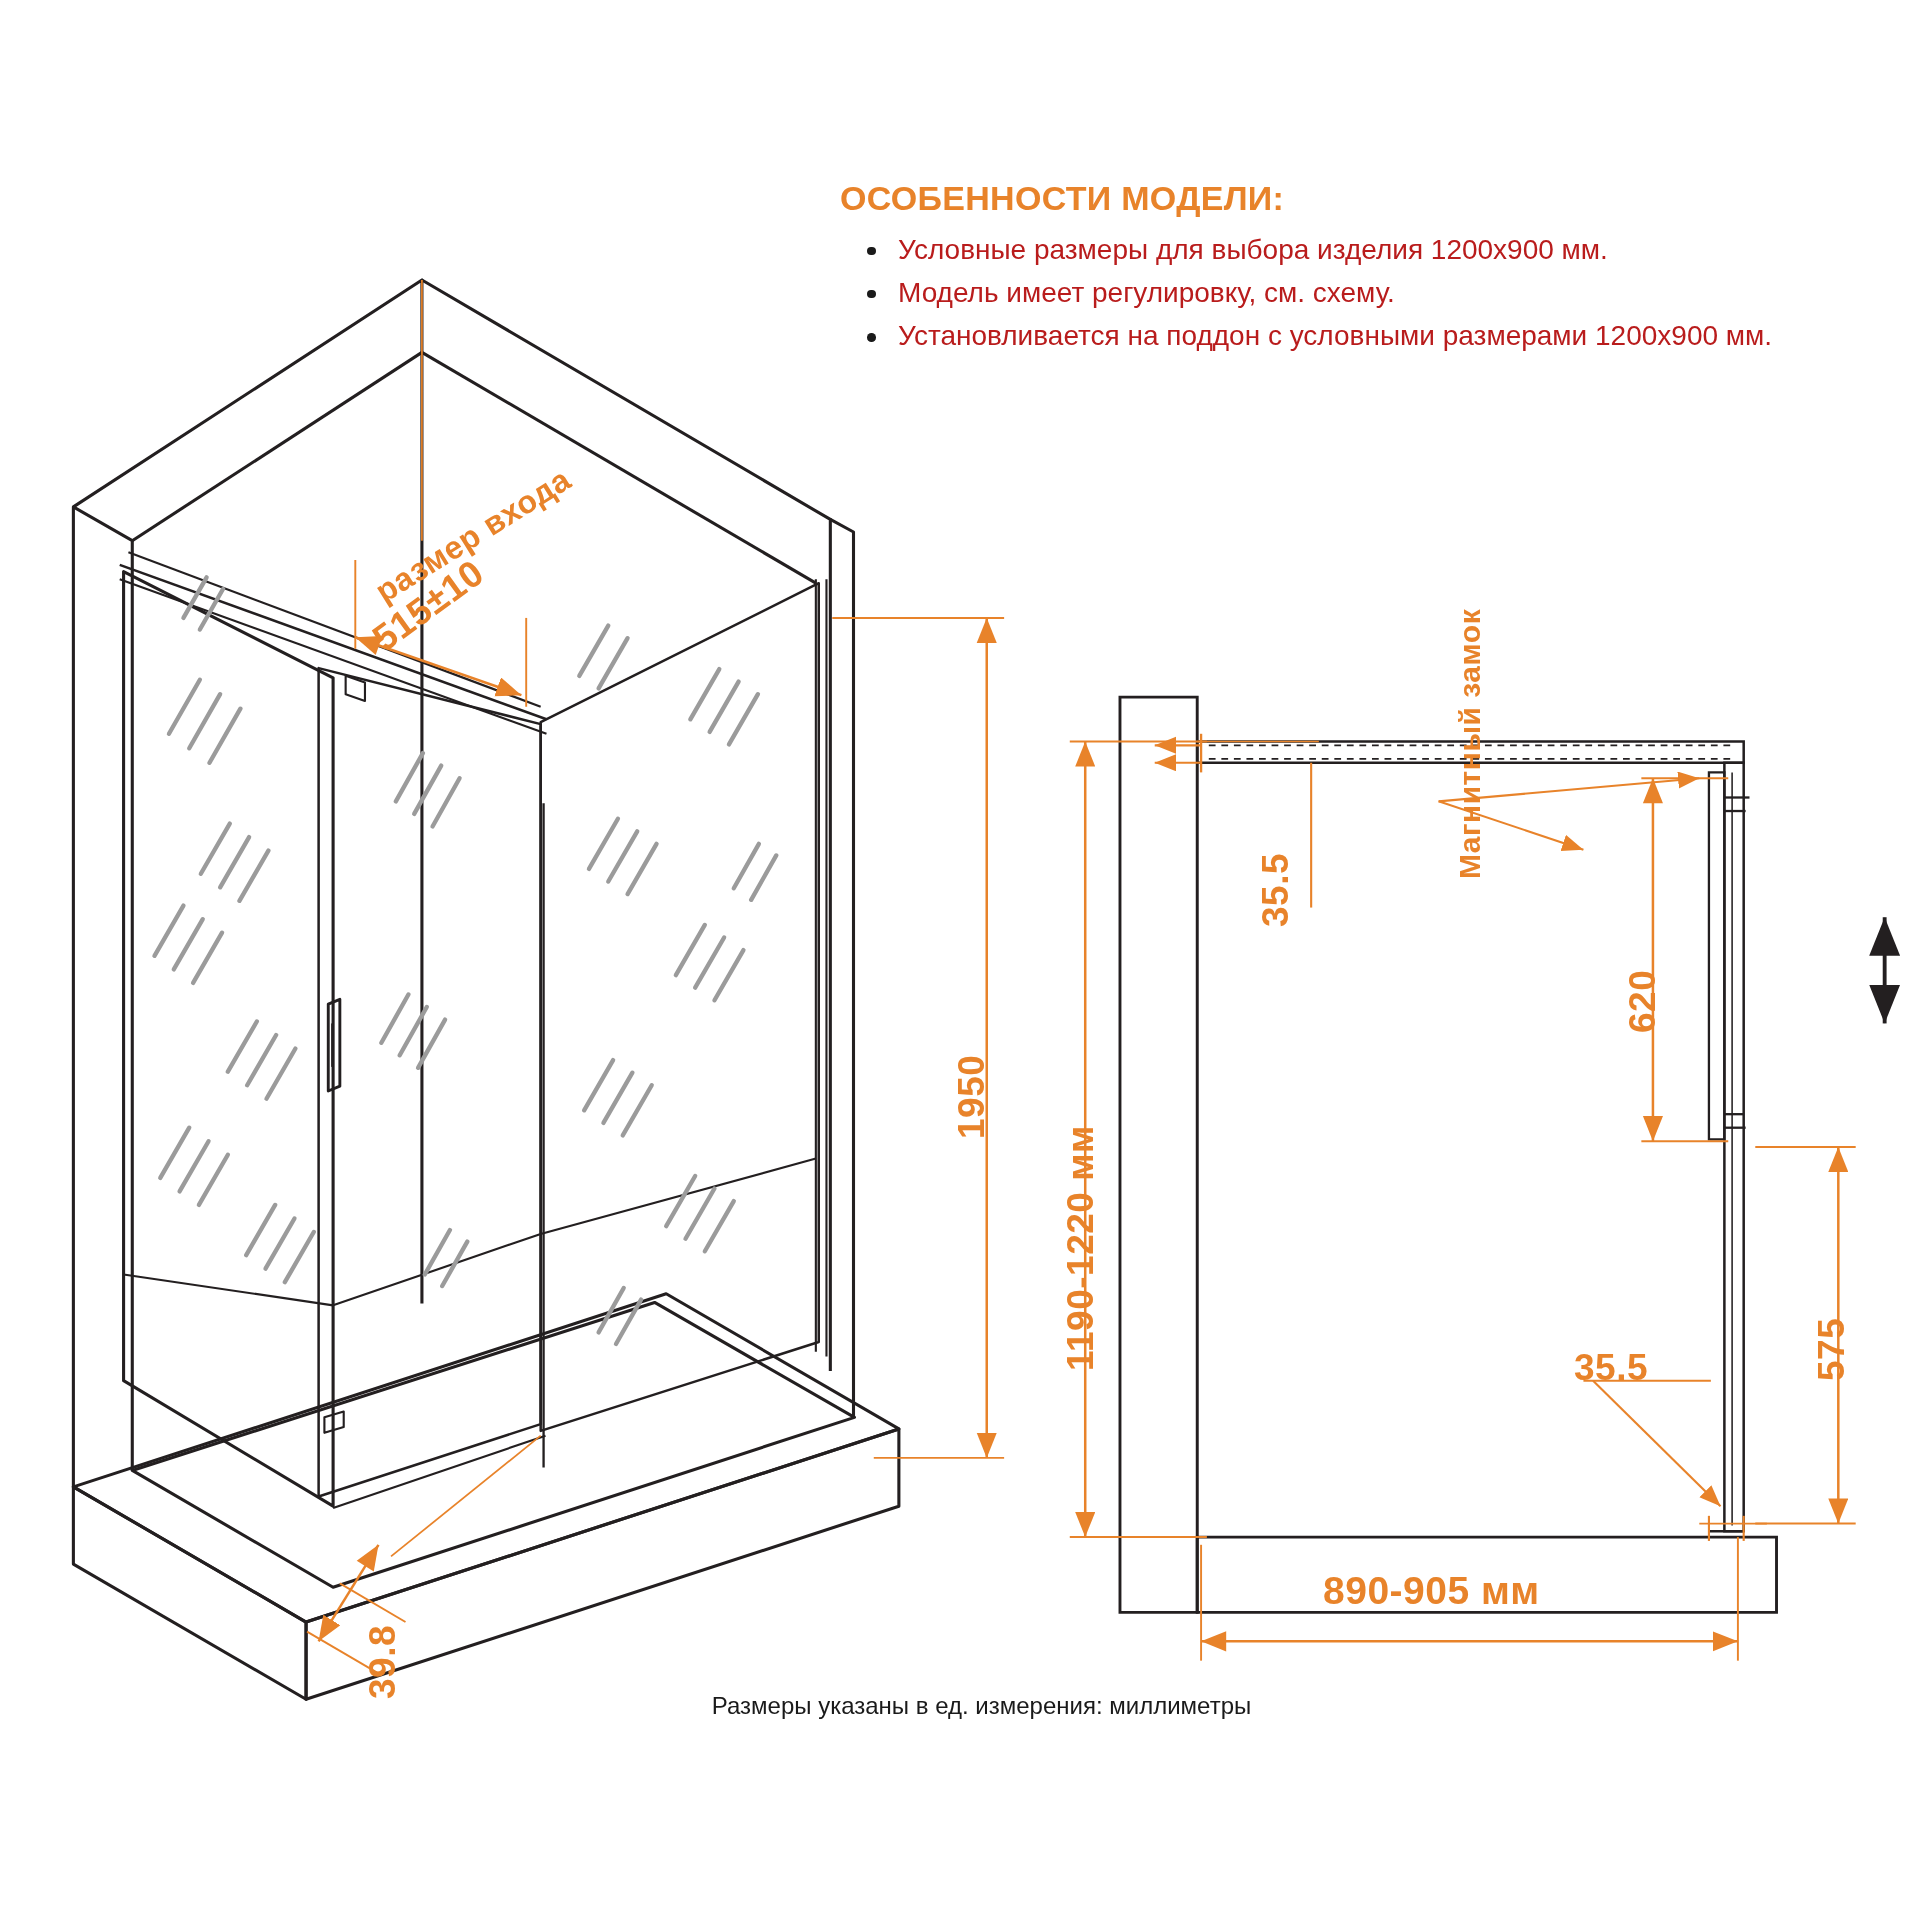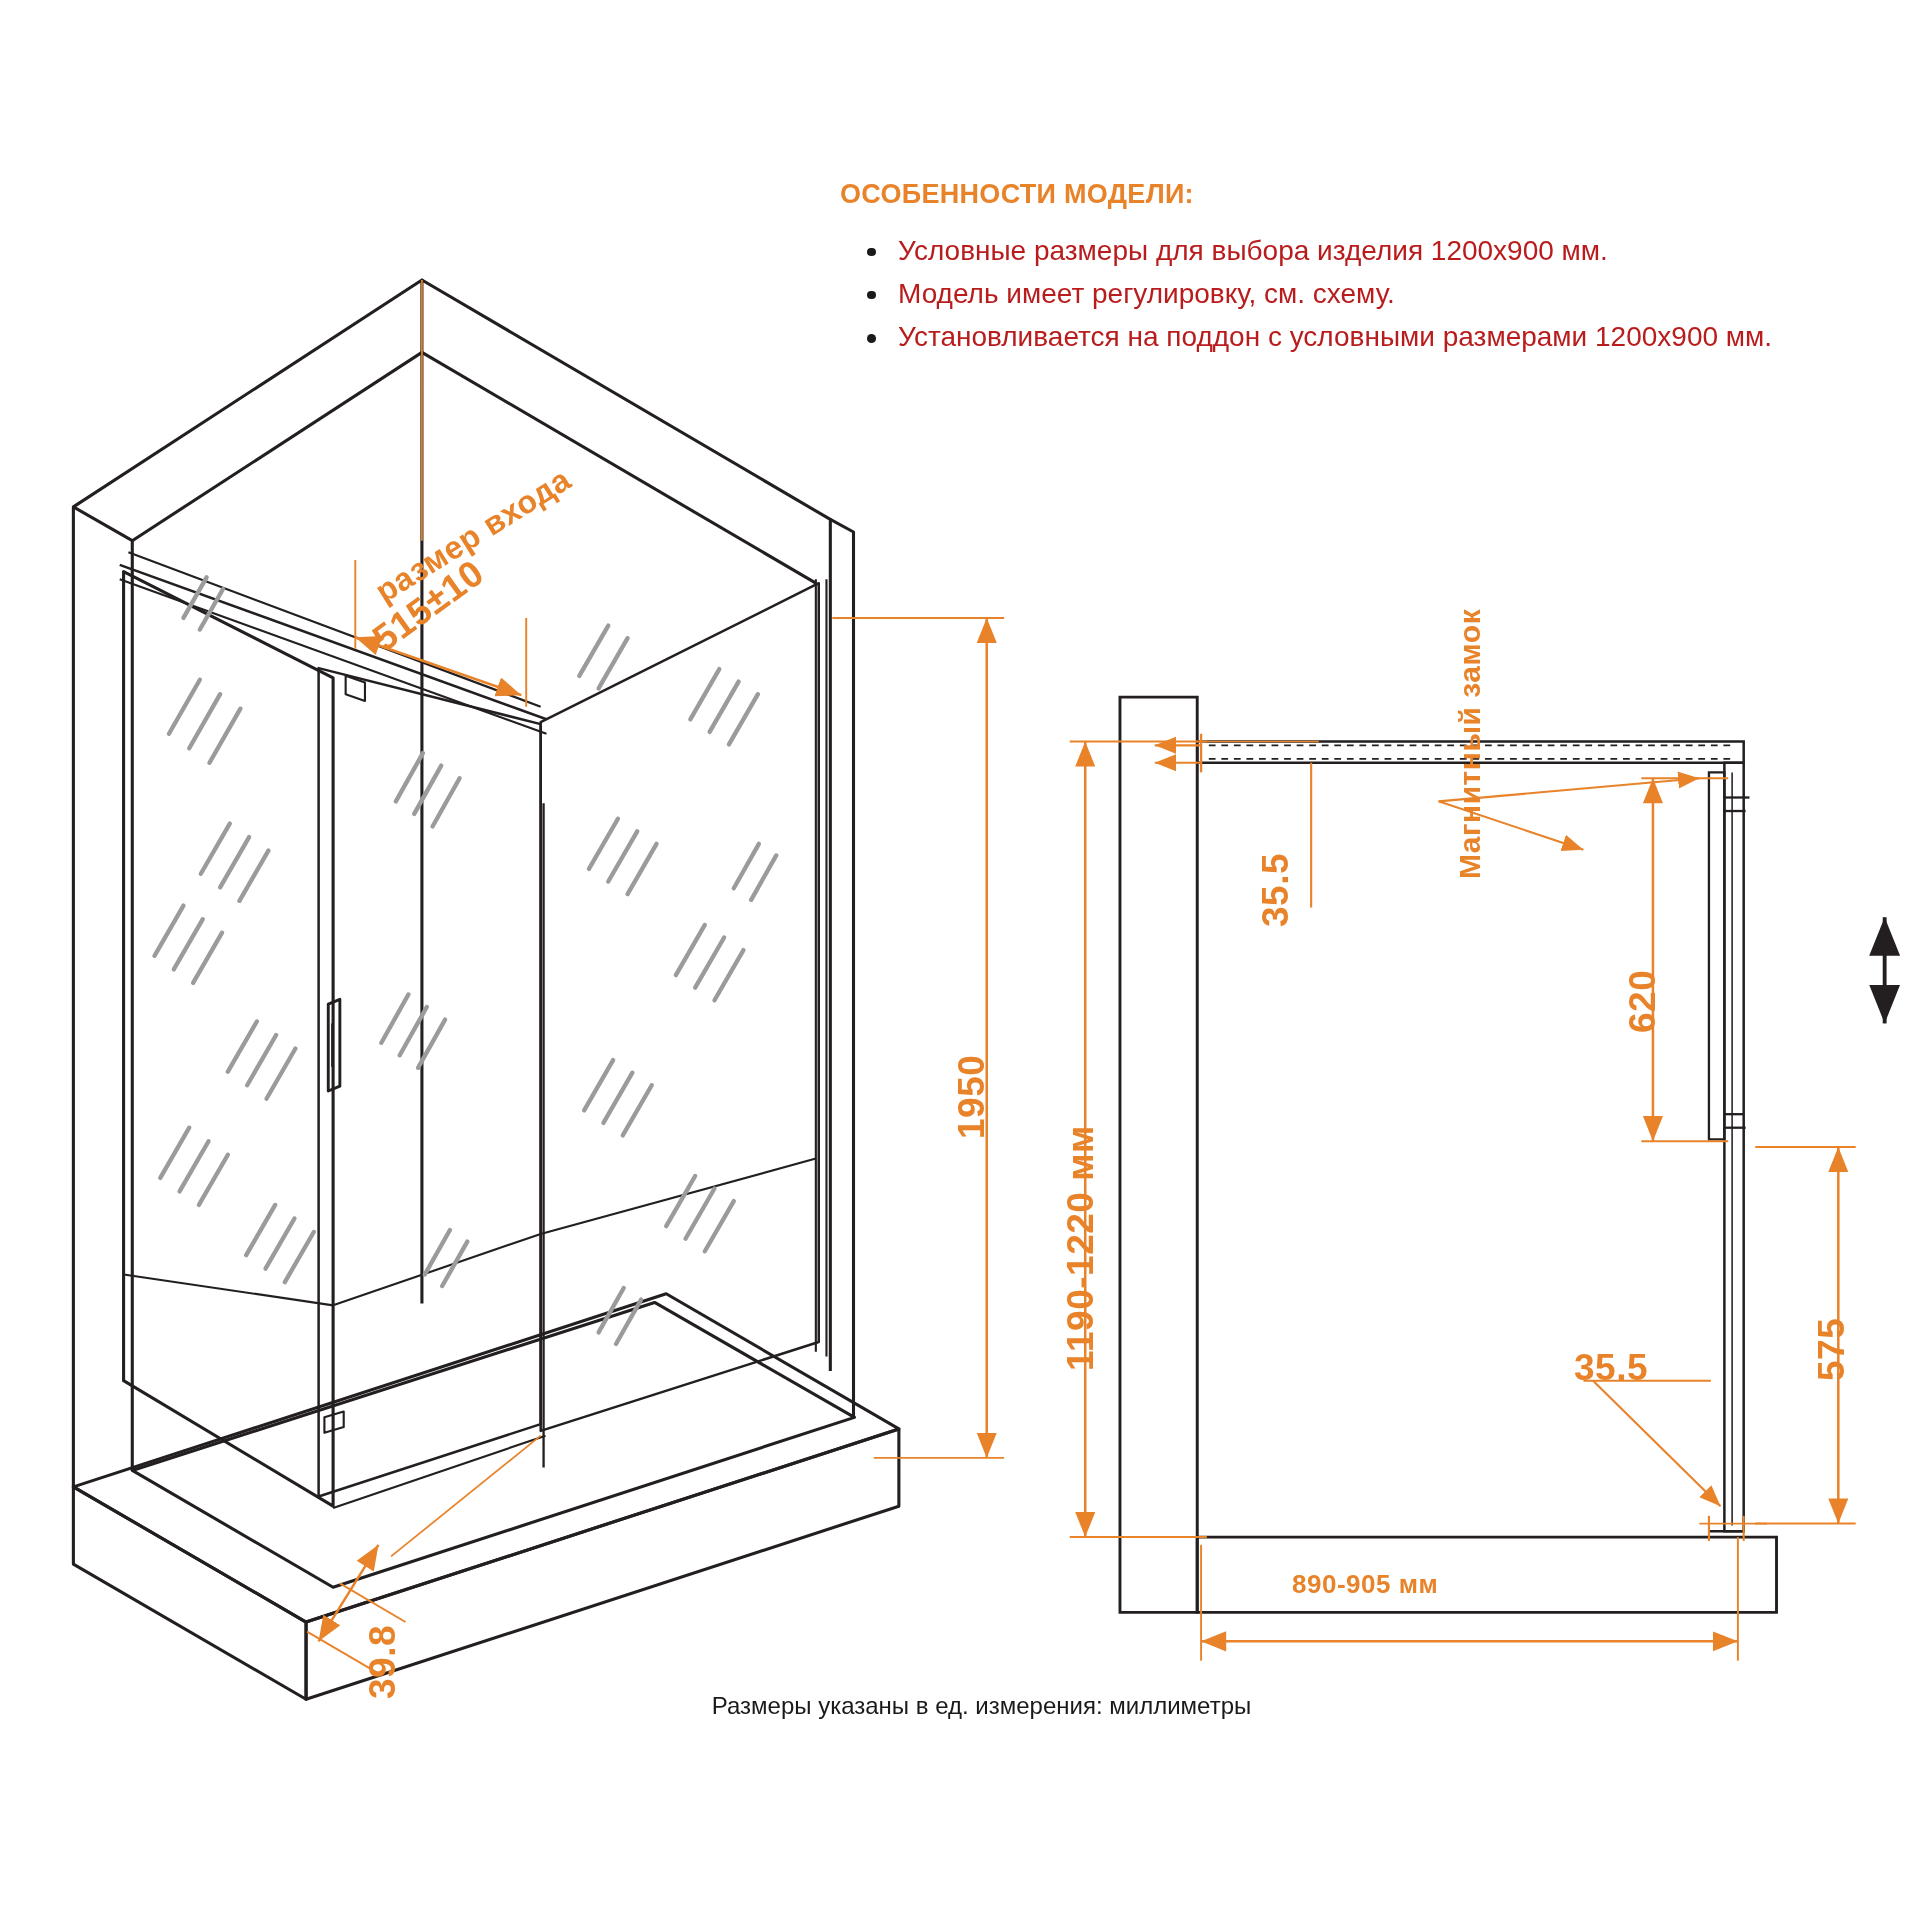--- a/index.html
+++ b/index.html
@@ -15,23 +15,23 @@
 
   
   .features {
     position:absolute;
     left:840px; top:179px;
     width:966px;
   }
   .features-title {
     color:#E8832A;
     font-weight:bold;
-    font-size:27px;
+    font-size:34px;
     letter-spacing:0.3px;
-    margin:0 0 23px 0;
+    margin:0 0 14px 0;
   }
   .features ul {
     margin:0; padding:0 0 0 58px;
     list-style:none;
   }
   .features li {
     position:relative;
     font-size:28px;
     line-height:1.30;
     color:#b91c1c;
@@ -292,18 +292,18 @@
   <div class="dim rot90" style="left:1255px; top:927px; font-size:37px;">35.5</div>
 
   <div class="dim rot90" style="left:1453px; top:879px; font-size:30px;">Магнитный замок</div>
 
   <div class="dim rot90" style="left:1622px; top:1033px; font-size:37px;">620</div>
 
   <div class="dim" style="left:1574px; top:1347px; font-size:37px;">35.5</div>
 
   <div class="dim rot90" style="left:1811px; top:1381px; font-size:37px;">575</div>
 
-  <div class="dim" style="left:1292px; top:1569px; font-size:26px;">890-905 мм</div>
+  <div class="dim" style="left:1323px; top:1569px; font-size:39px;">890-905 мм</div>
 
   <div class="footnote">Размеры указаны в ед. измерения: миллиметры</div>
 
 </div>
 
 
 </body></html>

